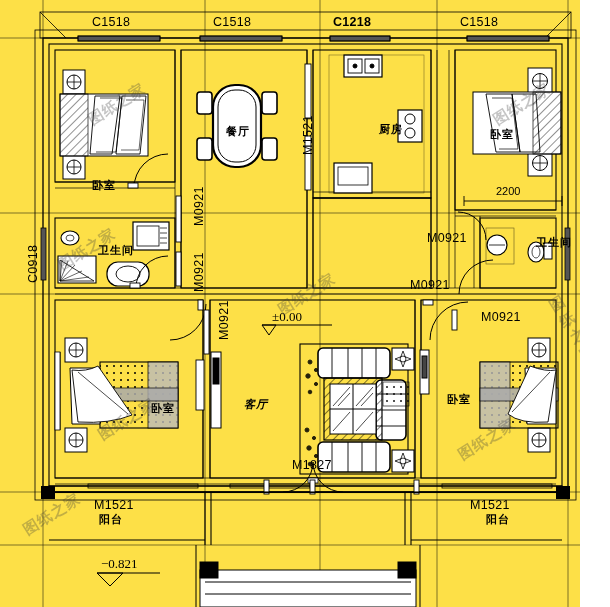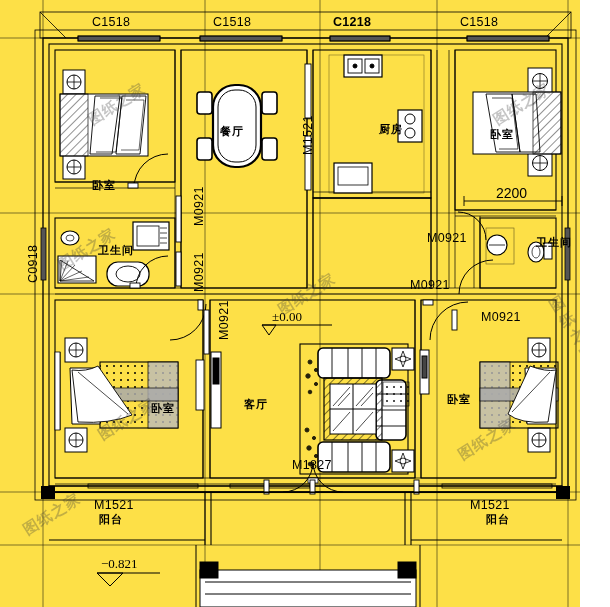--- a/index.html
+++ b/index.html
@@ -3,21 +3,21 @@
 <meta charset="utf-8">
 <style>
   html,body{margin:0;padding:0;background:#ffffff;}
   body{font-family:"Liberation Sans",sans-serif;}
   #plan{position:relative;width:580px;height:607px;background:#fde047;overflow:hidden;}
   #plan svg{position:absolute;left:0;top:0;}
   .lbl{position:absolute;font-family:"Liberation Sans",sans-serif;color:#000;white-space:nowrap;}
   .code{font-size:12.5px;letter-spacing:.3px;}
   .code-v{font-size:12.5px;letter-spacing:.3px;transform-origin:0 0;transform:rotate(-90deg);}
   .room{font-size:11px;font-weight:bold;font-family:"DejaVu Sans",sans-serif;letter-spacing:1px;}
-  .dim{font-size:14px;text-align:right;}
+  .dim{font-size:11px;text-align:right;}
   .elev{font-size:13px;font-family:Liberation Serif, serif;}
   .wm{position:absolute;font-family:"DejaVu Sans",sans-serif;font-size:15px;font-weight:bold;
       color:rgba(60,60,60,.30);transform:rotate(-32deg);transform-origin:50% 50%;
       letter-spacing:1px;pointer-events:none;}
 </style>
 </head>
 <body>
 
 <div id="plan">
 
@@ -396,27 +396,27 @@
   <div class="lbl code-v" style="left:301px;top:155px;">M1521</div>
 
   <div class="lbl code" style="left:427px;top:231px;">M0921</div>
   <div class="lbl code" style="left:410px;top:278px;">M0921</div>
   <div class="lbl code" style="left:481px;top:310px;">M0921</div>
   <div class="lbl code" style="left:292px;top:458px;">M1827</div>
   <div class="lbl code" style="left:94px;top:498px;">M1521</div>
   <div class="lbl code" style="left:470px;top:498px;">M1521</div>
 
   <div class="lbl room" style="left:92px;top:178px;">卧室</div>
-  <div class="lbl room" style="left:220px;top:124px;">餐厅</div>
+  <div class="lbl room" style="left:226px;top:124px;">餐厅</div>
   <div class="lbl room" style="left:379px;top:122px;text-align:right;">厨房</div>
   <div class="lbl room" style="left:490px;top:127px;">卧室</div>
   <div class="lbl room" style="left:98px;top:243px;">卫生间</div>
   <div class="lbl room" style="left:536px;top:235px;">卫生间</div>
   <div class="lbl room" style="left:151px;top:401px;">卧室</div>
-  <div class="lbl room" style="left:244px;top:397px;">客厅</div>
+  <div class="lbl room" style="left:244px;top:397px;font-style:italic;">客厅</div>
   <div class="lbl room" style="left:447px;top:392px;">卧室</div>
   <div class="lbl room" style="left:99px;top:512px;">阳台</div>
   <div class="lbl room" style="left:486px;top:512px;">阳台</div>
 
   <div class="lbl dim" style="left:496px;top:185px;">2200</div>
   <div class="lbl elev" style="left:272px;top:309px;">±0.00</div>
   <div class="lbl elev" style="left:101px;top:556px;">−0.821</div>
 
   <div class="wm" style="left:85px;top:95px;">图纸之家</div>
   <div class="wm" style="left:275px;top:285px;">图纸之家</div>

